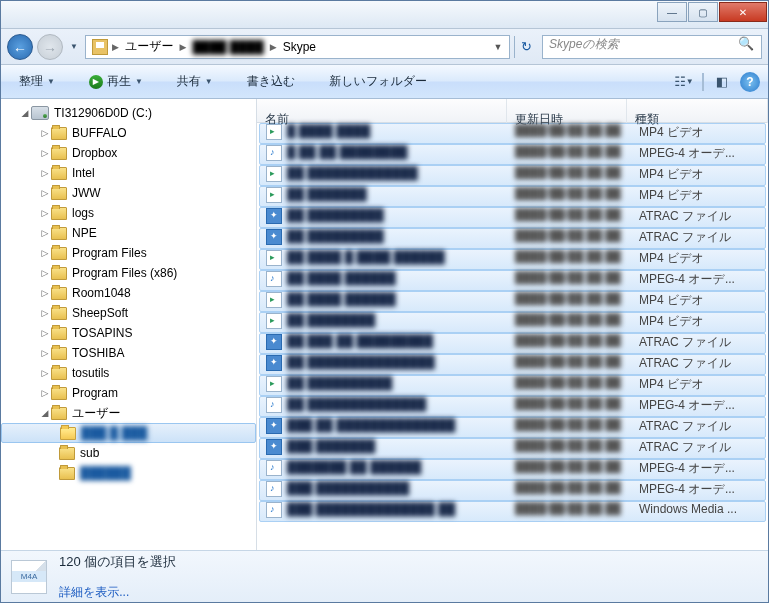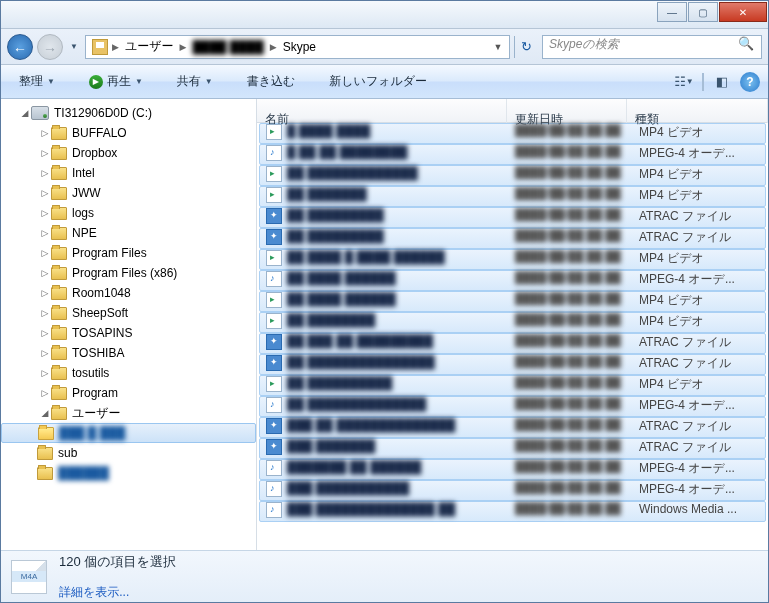--- a/index.html
+++ b/index.html
@@ -39,21 +39,21 @@
 
 
 .content { display:flex; height:calc(100% - 28px - 36px - 34px - 52px); }
 
 
 .tree { width:256px; border-right:1px solid #d6dee6; overflow-y:auto; padding:4px 0; position:relative; }
 .tree-row { display:flex; align-items:center; height:20px; padding-left:4px; white-space:nowrap; }
 .tree-row .exp { width:12px; text-align:center; color:#666; font-size:9px; }
 .tree-row.lvl1 { padding-left:18px; }
 .tree-row.lvl2 { padding-left:38px; }
-.tree-row.lvl3 { padding-left:36px; }
+.tree-row.lvl3 { padding-left:58px; }
 .folder-icon { width:16px; height:13px; background:linear-gradient(#fae28a,#e8c050); border:1px solid #c09a3a; border-radius:1px 1px 0 0; margin-right:5px; position:relative; }
 .folder-icon::before { content:""; position:absolute; top:-3px; left:0; width:6px; height:3px; background:#e8c050; border:1px solid #c09a3a; border-bottom:none; border-radius:1px 1px 0 0; }
 .drive-icon { width:18px; height:14px; background:linear-gradient(#d8e0e8,#b8c4d0); border:1px solid #8a96a2; border-radius:2px; margin-right:5px; position:relative; }
 .drive-icon::after { content:""; position:absolute; bottom:1px; right:1px; width:4px; height:4px; background:linear-gradient(#5aae5a,#2a7a2a); border-radius:50%; }
 .tree-row.sel { background:linear-gradient(#e6f0fb,#cce2f8); border:1px solid #9ac6f0; border-radius:2px; }
 .tree-row.sel .folder-icon { filter:brightness(1.05); }
 .blur-txt { filter: blur(2.5px); color:#1a5aa0; }
 .tree::-webkit-scrollbar, .list::-webkit-scrollbar { width:17px; }
 .tree::-webkit-scrollbar-track, .list::-webkit-scrollbar-track { background:#e8ecef; border-left:1px solid #d0d6dc; }
 .tree::-webkit-scrollbar-thumb, .list::-webkit-scrollbar-thumb { background:linear-gradient(90deg,#cfe0f2,#b6d0ec); border:1px solid #9ab8d6; border-radius:2px; }

